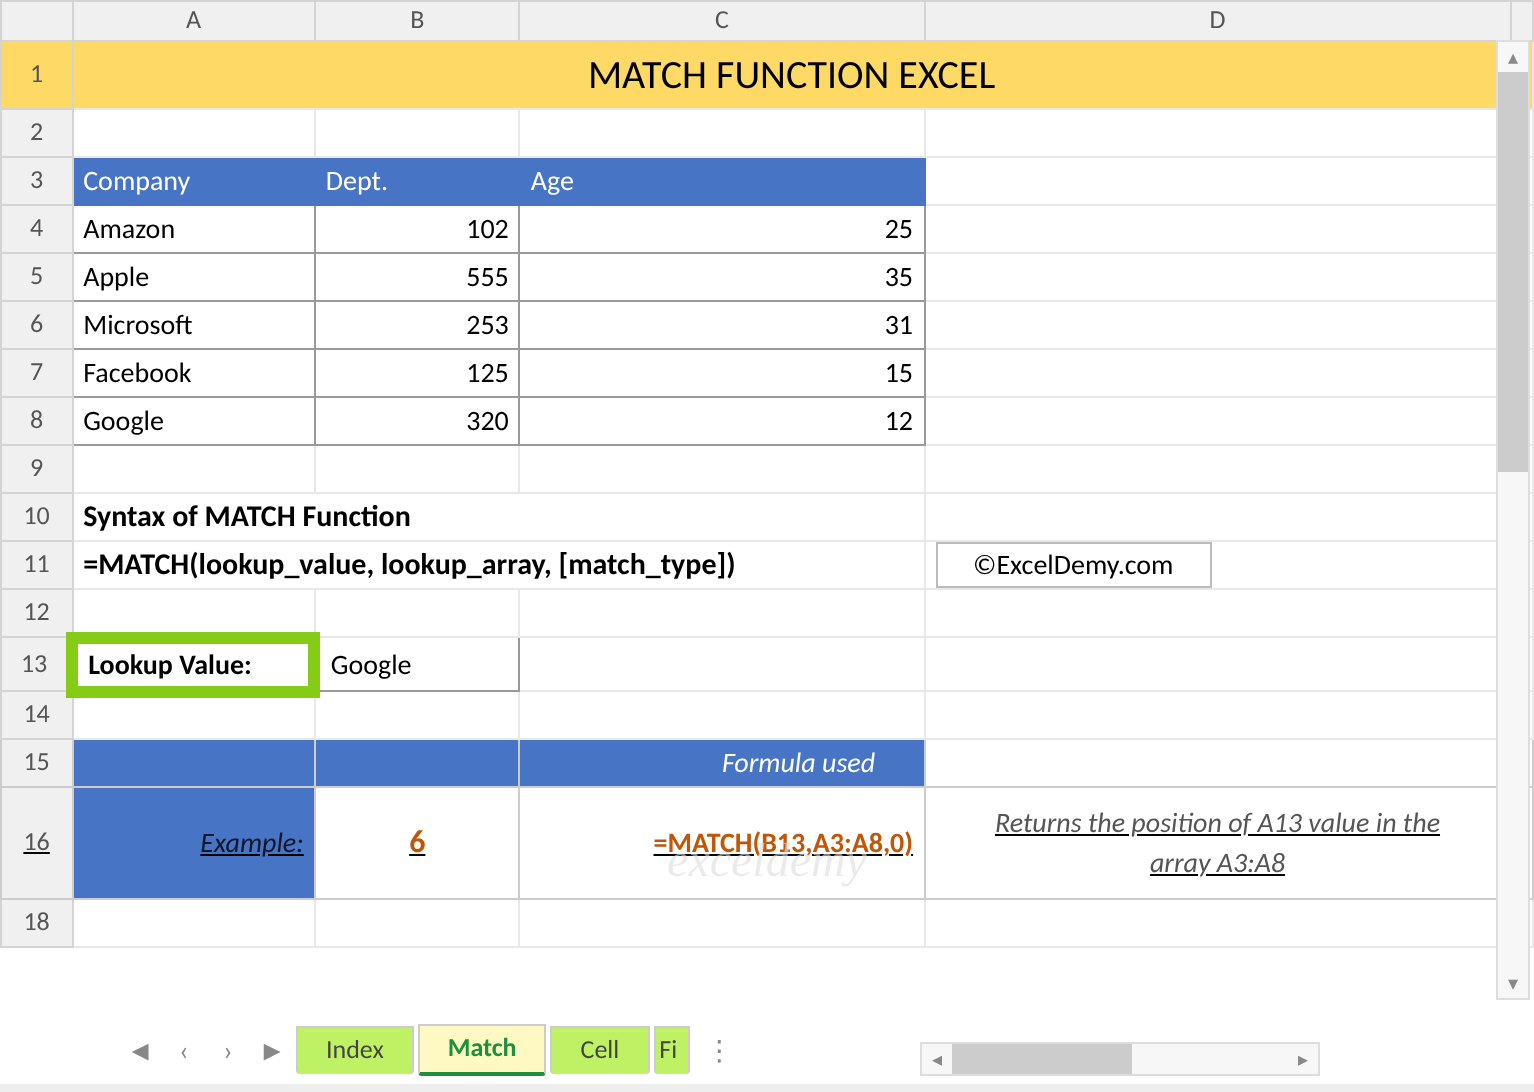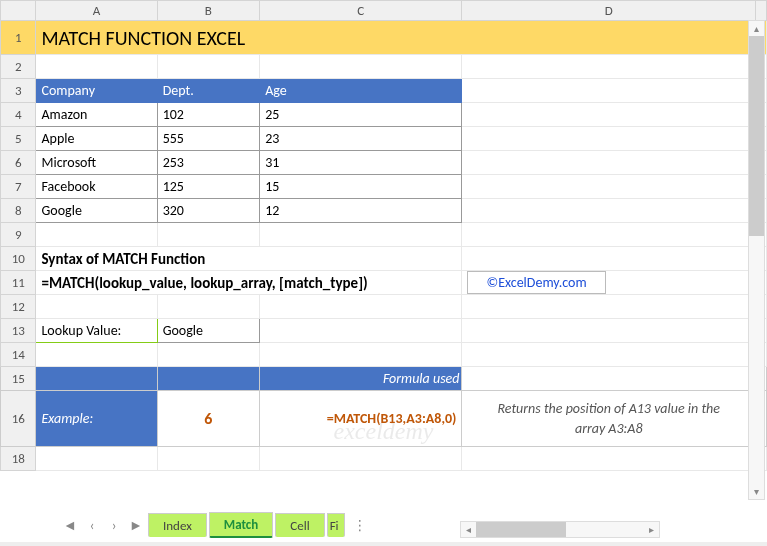--- a/index.html
+++ b/index.html
@@ -11,48 +11,48 @@
 .row-header { width: 36px; }
 td { border: 1px solid #e8e8e8; height: 24px; padding: 2px 5px; vertical-align: middle; overflow: hidden; white-space: nowrap; }
 
 .col-A { width: 122px; }
 .col-B { width: 104px; }
 .col-C { width: 204px; }
 .col-D { width: 300px; }
 .col-E { width: 1px; }
 
 .row-1 td { background: #FED966; height: 34px; }
-.title-cell { font-size: 20px; border: none; }
+.title-cell { font-size: 20px; text-align: center; border: none; }
 .merged-title { border: none; }
 
 .tbl-header { background: #4774C4; color: #fff; border: 1px solid #4774C4; }
 .tbl-cell { border: 1px solid #999; }
-.num { text-align: left; }
+.num { text-align: right; }
 
 .bold { font-weight: bold; }
 .syntax-cell { font-size: 15px; }
 
-.copyright-box { border: 1px solid #bbb; color: #1d4ed8; padding: 2px 18px; }
-
-.lookup-label { border: 1px solid #84cc16; font-weight: normal; }
+.copyright-box { border: 1px solid #bbb; color: #000000; padding: 2px 18px; }
+
+.lookup-label { border: 6px solid #84cc16; font-weight: bold; }
 .lookup-val { border: 1px solid #999; }
 
-.row-15 td.fu-label { background: #4774C4; color: #fff; text-align: right; font-style: italic; padding-right: 2px; }
+.row-15 td.fu-label { background: #4774C4; color: #fff; text-align: right; font-style: italic; padding-right: 24px; }
 .row-15 td.bl { background: #4774C4; }
 .row-15 td, .row-16 td { border: 1px solid #ccc; }
-.row-16 { height: 56px; }
-.example-label { background: #4774C4; color: #ffffff; text-align: left; font-style: italic; }
+.row-16 { height: 56px; text-decoration: underline; }
+.example-label { background: #4774C4; color: #0f172a; text-align: right; font-style: italic; }
 .example-val { color: #C05708; font-weight: bold; text-align: center; font-size: 16px; }
 .formula-used { color: #C05708; font-weight: bold; text-align: right; font-size: 14px; margin-top: 14px; }
 .desc { font-style: italic; color: #555; text-align: center; white-space: normal; padding: 4px 20px; line-height: 1.4; }
 
 .sheet-tabs { position: absolute; bottom: 8px; left: 60px; display: flex; align-items: center; gap: 2px; }
 .nav-btn { width: 20px; height: 20px; display: flex; align-items: center; justify-content: center; color: #888; cursor: pointer; }
 .tab { padding: 4px 14px; border: 1px solid #ccc; border-bottom: none; border-radius: 0 0 2px 2px; background: #fff; font-size: 13px; cursor: pointer; }
-.tab.active { color: #1d8f3e; font-weight: bold; border-bottom: 2px solid #1d8f3e; background: #bef264; }
+.tab.active { color: #1d8f3e; font-weight: bold; border-bottom: 2px solid #1d8f3e; background: #fef9c3; }
 .tab.inactive { background: #bef264; color: #444; }
 .more-tabs { color: #888; padding: 0 6px; letter-spacing: 2px; }
 
 .scrollbar-v { position: absolute; right: 2px; top: 20px; width: 17px; height: 480px; background: #f7f7f7; border: 1px solid #ddd; }
 .scroll-thumb-v { position: absolute; top: 0; width: 100%; height: 100px; background: #ccc; }
 .scrollbar-h { position: absolute; bottom: 8px; left: 460px; height: 17px; width: 200px; background: #f7f7f7; border: 1px solid #ddd; }
 .scroll-thumb-h { position: absolute; left: 0; height: 100%; width: 90px; background: #ccc; }
 .scroll-arrow { position: absolute; width: 15px; height: 15px; color: #888; font-size: 10px; display: flex; align-items: center; justify-content: center; }
 
 .watermark { position: absolute; left: 50%; top: 50%; transform: translate(-50%, 145px); font-size: 24px; color: #ddd; font-style: italic; pointer-events: none; opacity: 0.6; font-family: Georgia, serif; }
@@ -98,21 +98,21 @@
     <td class="tbl-cell">Amazon</td>
     <td class="tbl-cell num">102</td>
     <td class="tbl-cell num">25</td>
     <td></td>
           <td></td>
   </tr>
   <tr>
     <td class="row-header">5</td>
     <td class="tbl-cell">Apple</td>
     <td class="tbl-cell num">555</td>
-    <td class="tbl-cell num">23</td>
+    <td class="tbl-cell num">35</td>
     <td></td>
           <td></td>
   </tr>
   <tr>
     <td class="row-header">6</td>
     <td class="tbl-cell">Microsoft</td>
     <td class="tbl-cell num">253</td>
     <td class="tbl-cell num">31</td>
     <td></td>
           <td></td>

